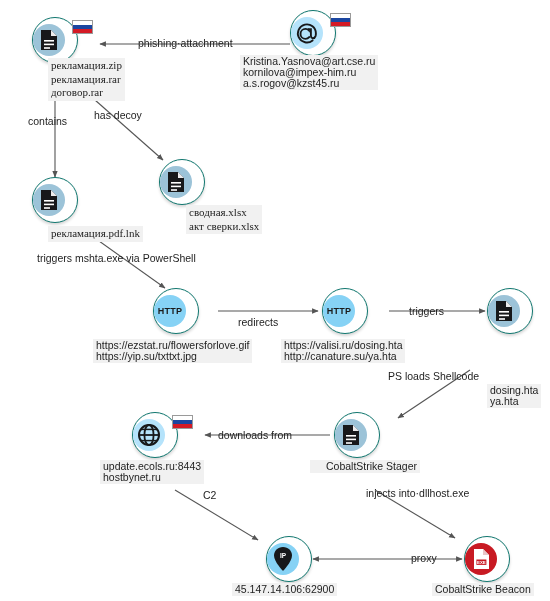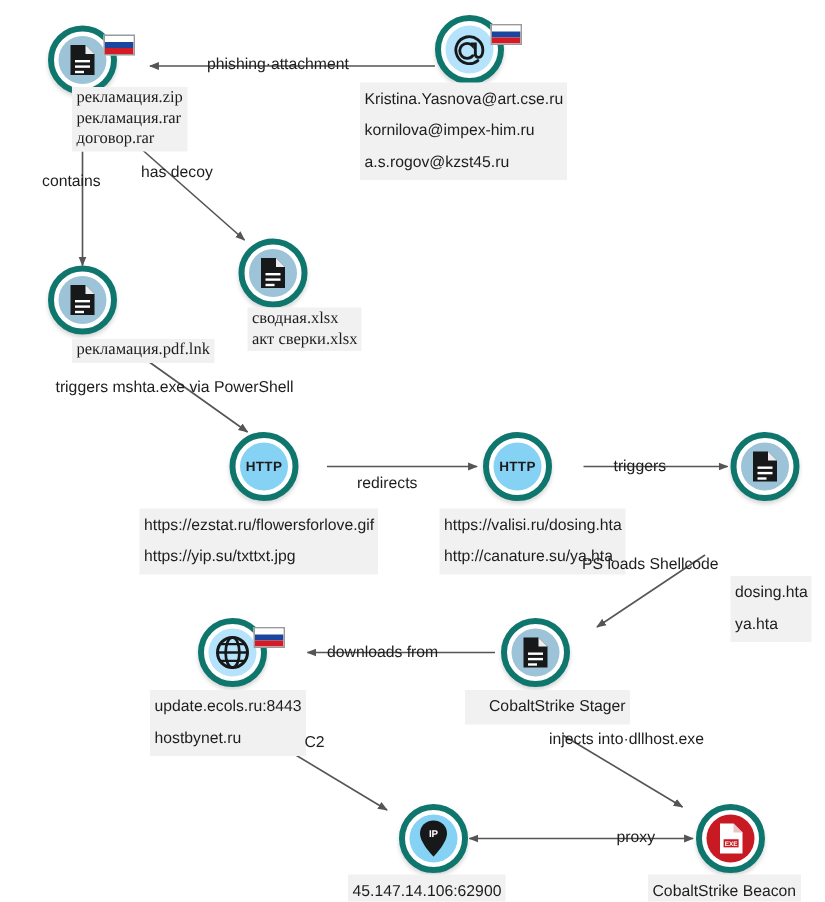--- a/index.html
+++ b/index.html
@@ -36,25 +36,24 @@
     width: 0; height: 0;
   }
   .node-icon {
     position: absolute;
     left: -23px;
     top: -23px;
     width: 46px;
     height: 46px;
     border-radius: 50%;
     background: #ffffff;
-    border: 4px solid #0f766e;
+    border: 1px solid #0f766e;
     box-shadow: 0 2px 3px rgba(0,0,0,0.17);
     display: flex;
     align-items: center;
-    justify-content: center;
     box-sizing: border-box;
   }
   .node-inner {
     width: 32px;
     height: 32px;
     border-radius: 50%;
     display: flex;
     align-items: center;
     justify-content: center;
     position: relative;
@@ -87,21 +86,21 @@
   .flag .b-white { background: #ffffff; }
   .flag .b-blue  { background: #1b46a0; }
   .flag .b-red   { background: #d41a25; }
 
   
   .label {
     position: absolute;
     background: #f1f1f1;
     color: #1d1d1d;
     font-size: 10.5px;
-    line-height: 21px;
+    line-height: 11px;
     padding: 1px 3px;
     white-space: pre;
     font-family: "Liberation Sans", sans-serif;
   }
   .label.cyr {
     font-family: "Liberation Serif", serif;
     font-size: 11px;
     line-height: 13.5px;
     margin-left: 36px;
   }
@@ -214,41 +213,41 @@
         <svg width="20" height="22" viewBox="0 0 20 22">
           <path d="M2 1 h10 l6 6 v14 h-16 z" fill="#17181a"></path>
           <path d="M12 1 v6 h6 z" fill="#ffffff" opacity="0.92"></path>
           <rect x="5" y="11" width="10" height="1.6" fill="#ffffff"></rect>
           <rect x="5" y="14.6" width="10" height="1.6" fill="#ffffff"></rect>
           <rect x="5" y="18.2" width="6" height="1.6" fill="#ffffff"></rect>
         </svg>
       </div>
     </div>
   </div>
-  <div class="label cyr" style="left:129px; top:205px;">сводная.xlsx
+  <div class="label cyr" style="left:150px; top:205px;">сводная.xlsx
 акт сверки.xlsx</div>
 
   <div class="node" style="left:176px; top:311px;">
     <div class="node-icon">
       <div class="node-inner inner-sky">
         <span class="http-text">HTTP</span>
       </div>
     </div>
   </div>
   <div class="label" style="left:93px; top:339px;">https://ezstat.ru/flowersforlove.gif
 https://yip.su/txttxt.jpg</div>
 
   <div class="node" style="left:345px; top:311px;">
     <div class="node-icon">
       <div class="node-inner inner-sky">
         <span class="http-text">HTTP</span>
       </div>
     </div>
   </div>
-  <div class="label" style="left:293px; top:339px;">https://valisi.ru/dosing.hta
+  <div class="label" style="left:281px; top:339px;">https://valisi.ru/dosing.hta
 http://canature.su/ya.hta</div>
 
   <div class="node" style="left:510px; top:311px;">
     <div class="node-icon">
       <div class="node-inner inner-steel">
         <svg width="20" height="22" viewBox="0 0 20 22">
           <path d="M2 1 h10 l6 6 v14 h-16 z" fill="#17181a"></path>
           <path d="M12 1 v6 h6 z" fill="#ffffff" opacity="0.92"></path>
           <rect x="5" y="11" width="10" height="1.6" fill="#ffffff"></rect>
           <rect x="5" y="14.6" width="10" height="1.6" fill="#ffffff"></rect>

